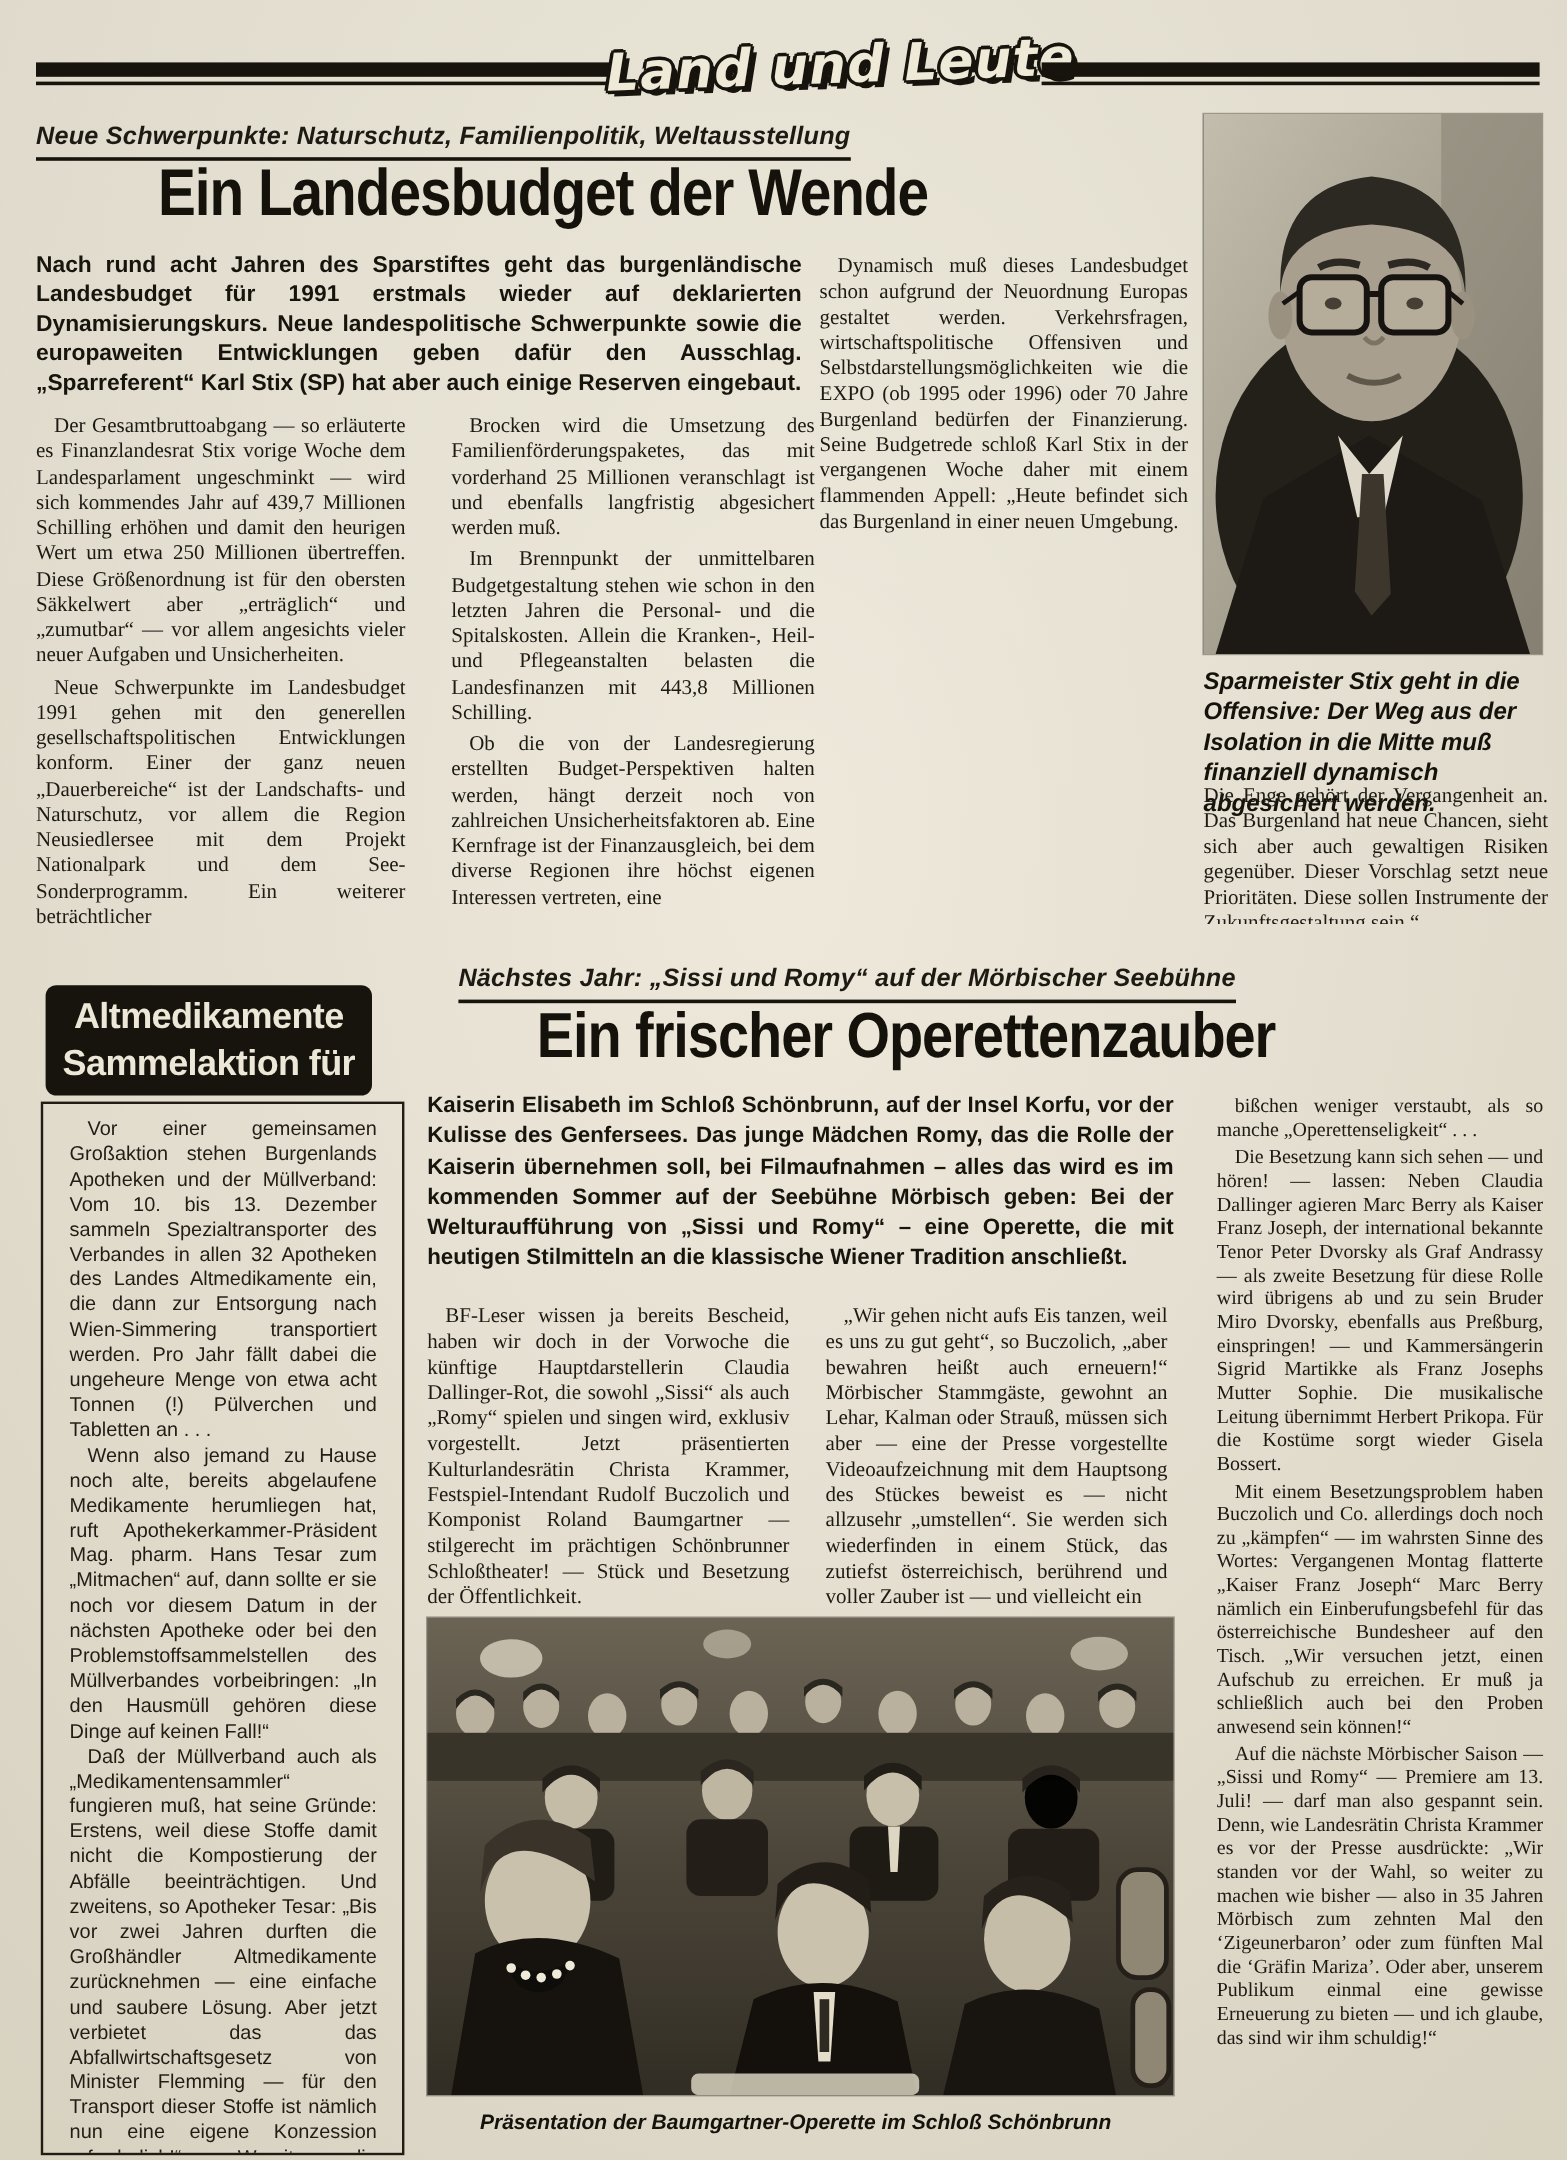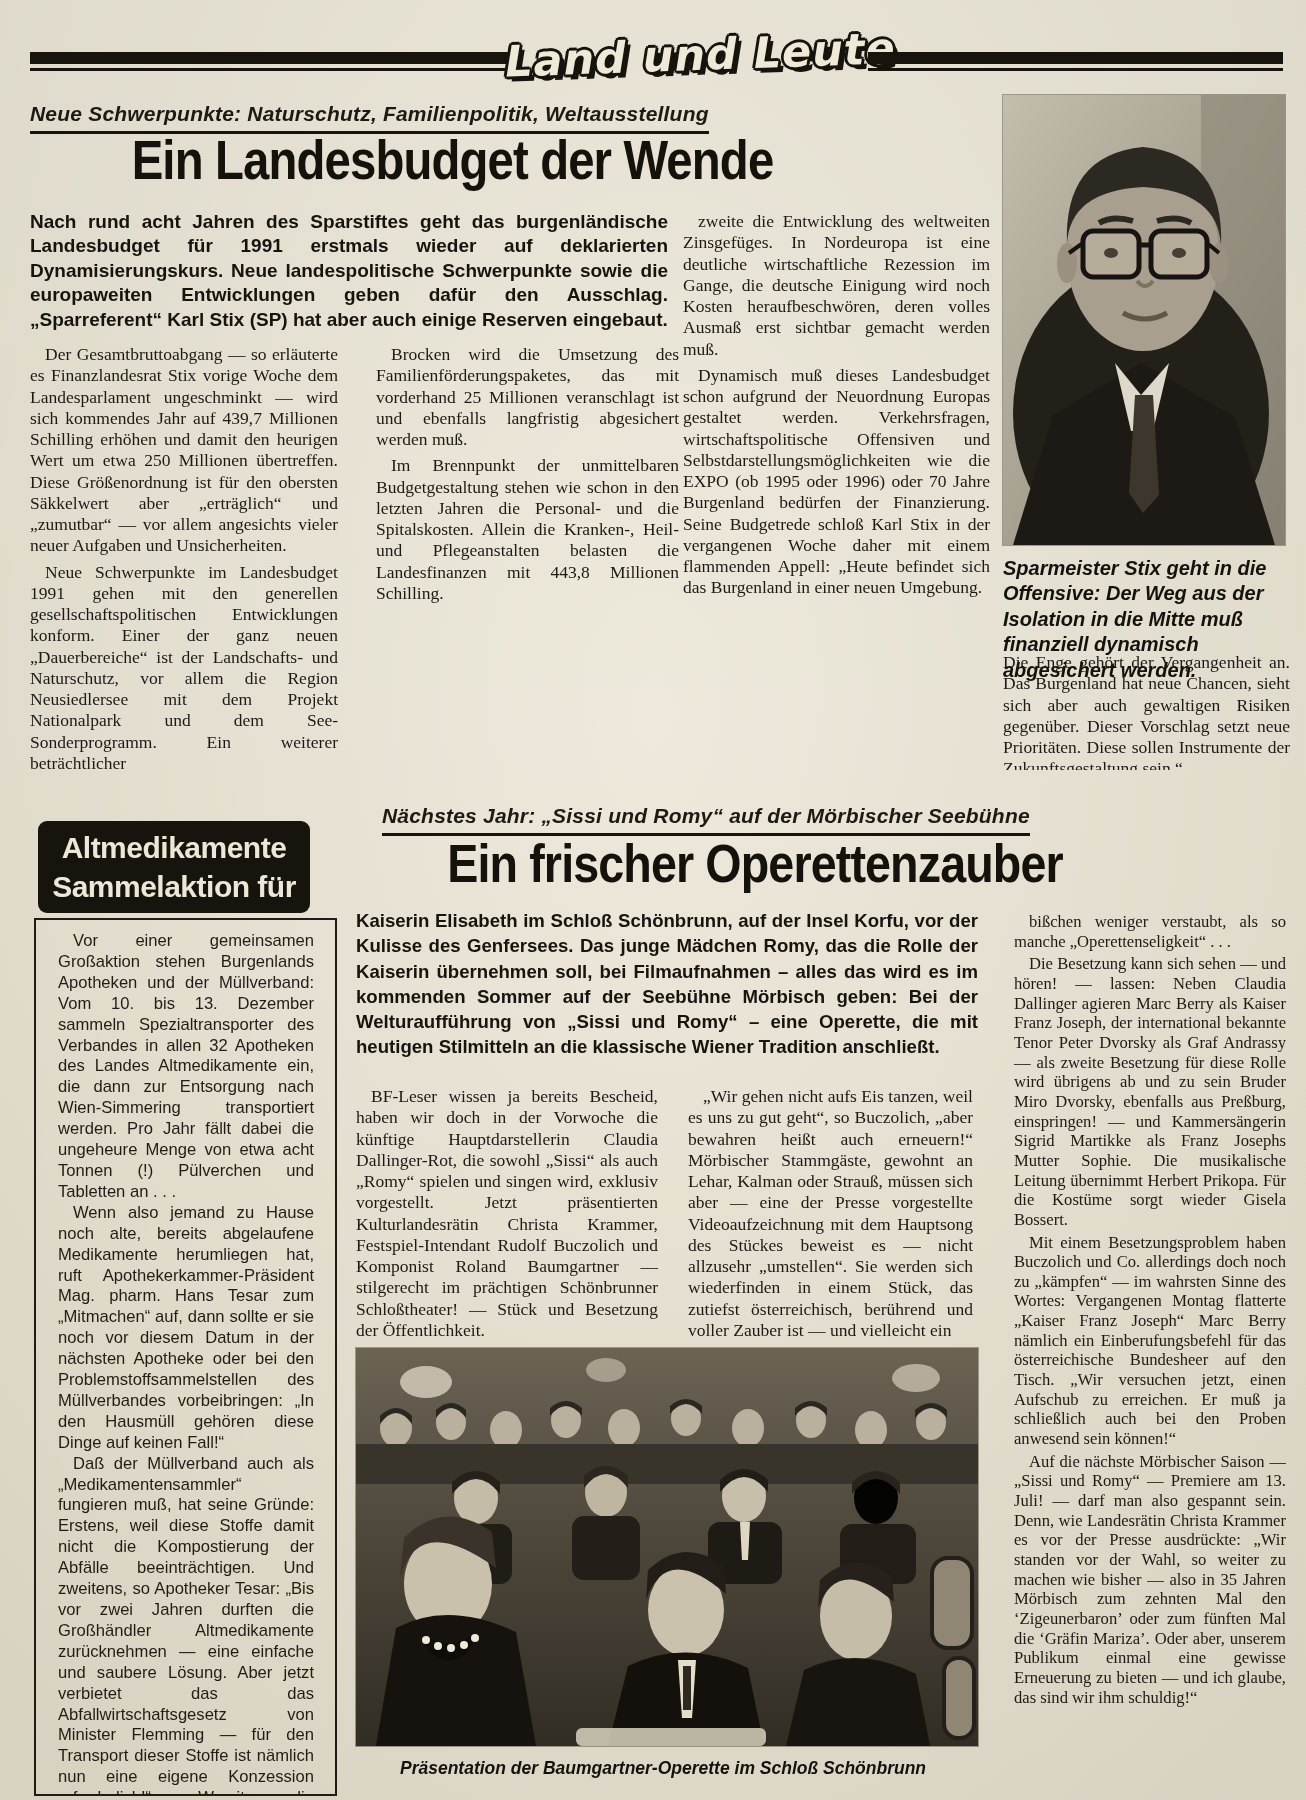--- a/index.html
+++ b/index.html
@@ -112,23 +112,23 @@
     <h1 class="headline budget-headline">Ein Landesbudget der Wende</h1>
     <p class="lead budget-lead">Nach rund acht Jahren des Sparstiftes geht das burgenländische Landesbudget für 1991 erstmals wieder auf deklarierten Dynamisierungskurs. Neue landespolitische Schwerpunkte sowie die europaweiten Entwicklungen geben dafür den Ausschlag. „Sparreferent“ Karl Stix (SP) hat aber auch einige Reserven eingebaut.</p>
 
     <div class="bodycol serif17 budget-col1">
       <p>Der Gesamtbruttoabgang — so erläuterte es Finanzlandesrat Stix vorige Woche dem Landesparlament ungeschminkt — wird sich kommendes Jahr auf 439,7 Millionen Schilling erhöhen und damit den heurigen Wert um etwa 250 Millionen übertreffen. Diese Größenordnung ist für den obersten Säkkelwert aber „erträglich“ und „zumutbar“ — vor allem angesichts vieler neuer Aufgaben und Unsicherheiten.</p>
       <p>Neue Schwerpunkte im Landesbudget 1991 gehen mit den generellen gesellschaftspolitischen Entwicklungen konform. Einer der ganz neuen „Dauerbereiche“ ist der Landschafts- und Naturschutz, vor allem die Region Neusiedlersee mit dem Projekt Nationalpark und dem See-Sonderprogramm. Ein weiterer beträchtlicher</p>
     </div>
     <div class="bodycol serif17 budget-col2">
       <p>Brocken wird die Umsetzung des Familienförderungspaketes, das mit vorderhand 25 Millionen veranschlagt ist und ebenfalls langfristig abgesichert werden muß.</p>
       <p>Im Brennpunkt der unmittelbaren Budgetgestaltung stehen wie schon in den letzten Jahren die Personal- und die Spitalskosten. Allein die Kranken-, Heil- und Pflegeanstalten belasten die Landesfinanzen mit 443,8 Millionen Schilling.</p>
+      <p>Ob die von der Landesregierung erstellten Budget-Perspektiven halten werden, hängt derzeit noch von zahlreichen Unsicherheitsfaktoren ab. Eine Kernfrage ist der Finanzausgleich, bei dem diverse Regionen ihre höchst eigenen Interessen vertreten, eine</p>
     </div>
     <div class="bodycol serif17 budget-col3">
-      <p>zweite die Entwicklung des weltweiten Zinsgefüges. In Nordeuropa ist eine deutliche wirtschaftliche Rezession im Gange, die deutsche Einigung wird noch Kosten heraufbeschwören, deren volles Ausmaß erst sichtbar gemacht werden muß.</p>
       <p>Dynamisch muß dieses Landesbudget schon aufgrund der Neuordnung Europas gestaltet werden. Verkehrsfragen, wirtschaftspolitische Offensiven und Selbstdarstellungsmöglichkeiten wie die EXPO (ob 1995 oder 1996) oder 70 Jahre Burgenland bedürfen der Finanzierung. Seine Budgetrede schloß Karl Stix in der vergangenen Woche daher mit einem flammenden Appell: „Heute befindet sich das Burgenland in einer neuen Umgebung.</p>
     </div>
 
     <figure class="photo stix-photo">
       <svg viewBox="0 0 282 450" preserveAspectRatio="none">
         <defs>
           <linearGradient id="pbg" x1="0" y1="0" x2="1" y2="1">
             <stop offset="0" stop-color="#c3bdae"></stop>
               <stop offset=".55" stop-color="#a49e8f"></stop>
               <stop offset="1" stop-color="#7e786b"></stop>

